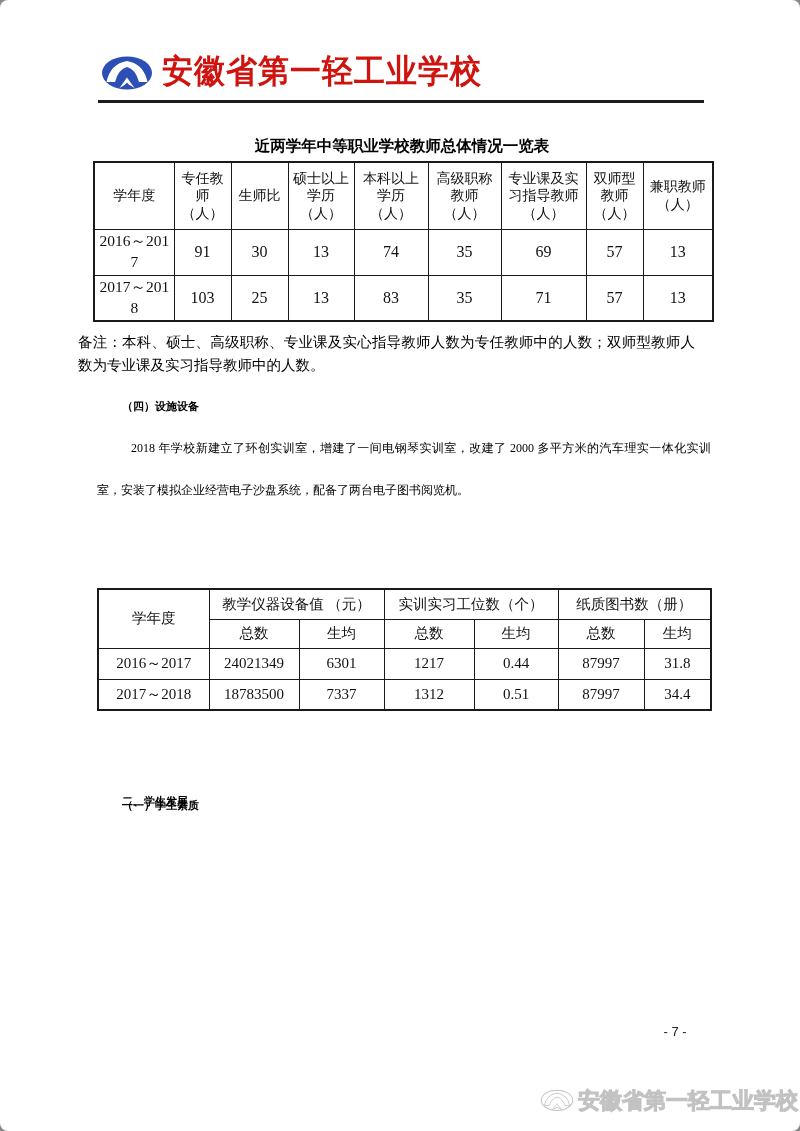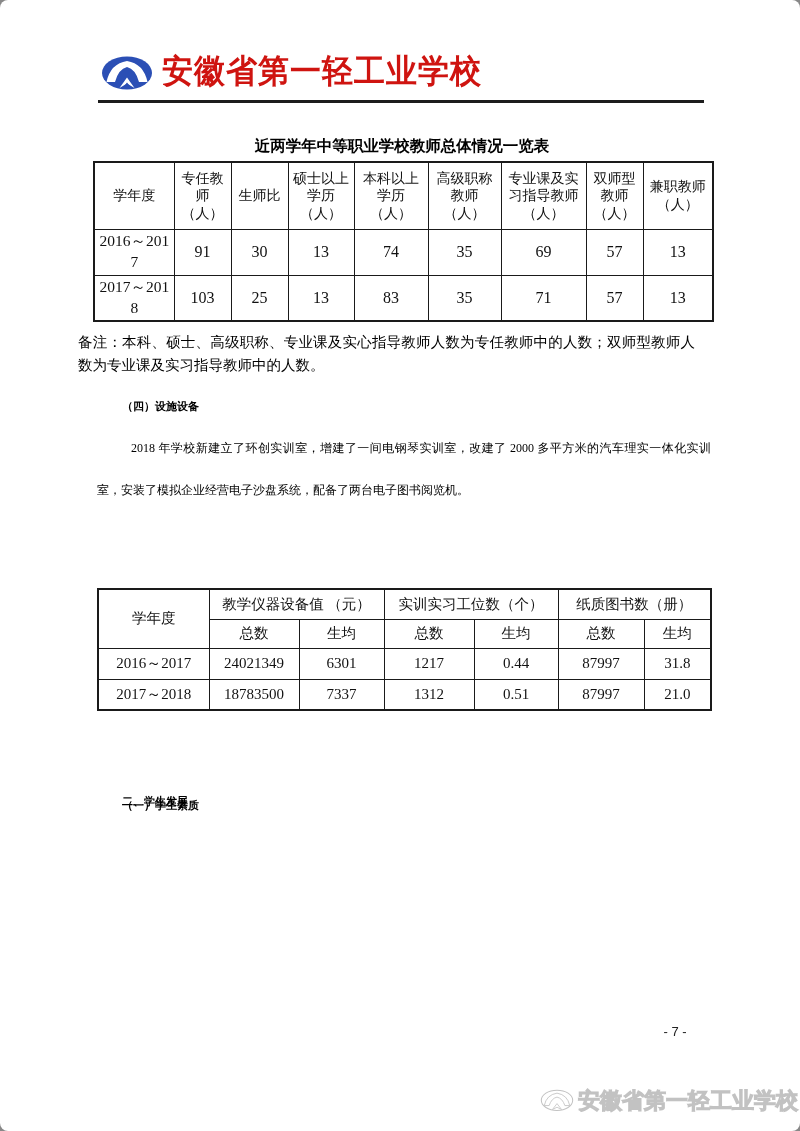--- a/index.html
+++ b/index.html
@@ -174,21 +174,21 @@
       <td>87997</td>
       <td>31.8</td>
     </tr>
     <tr>
       <td>2017～2018</td>
       <td>18783500</td>
       <td>7337</td>
       <td>1312</td>
       <td>0.51</td>
       <td>87997</td>
-      <td>21.0</td>
+      <td>34.4</td>
     </tr>
   </tbody>
     </table>
 
   <div class="heading h-students">二、学生发展</div>
   <div class="heading h-quality">（一）学生素质</div>
 
   <div class="page-num">- 7 -</div>
   <div class="watermark">
     <svg width="58" height="36" viewBox="0 0 52 38" aria-hidden="true">

